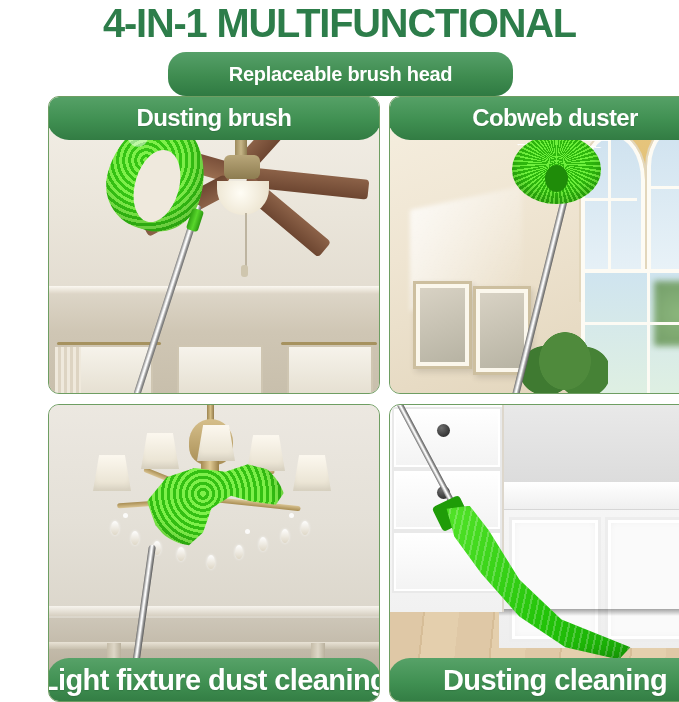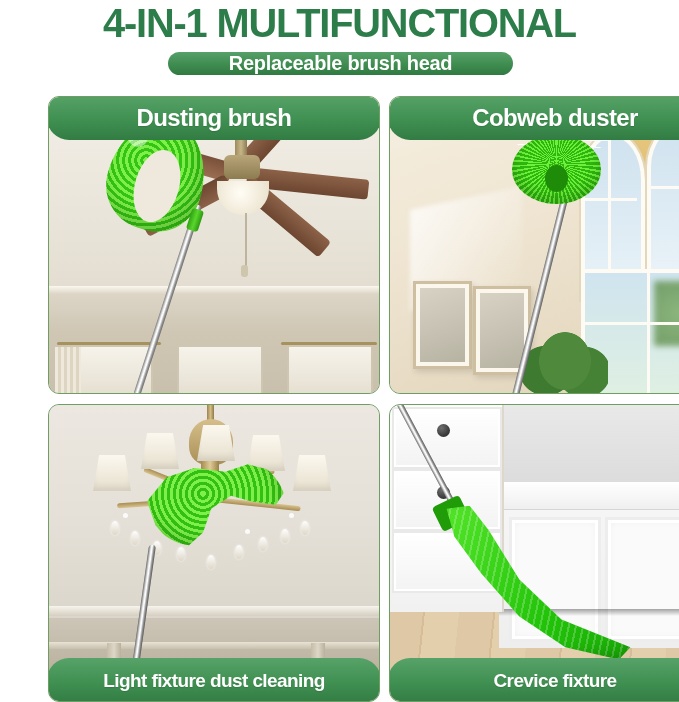--- a/index.html
+++ b/index.html
@@ -11,21 +11,21 @@
 
   
   .title{
     position:absolute;left:0;top:-2px;width:679px;height:50px;
     display:flex;align-items:center;justify-content:center;
     font-size:41px;font-weight:bold;letter-spacing:-1.2px;
     color:#2d7d4a;white-space:nowrap;
     transform:scaleX(0.97);
   }
   .pill{
-    position:absolute;left:168px;top:52px;width:345px;height:23px;
+    position:absolute;left:168px;top:52px;width:345px;height:44px;
     border-radius:18px;
     background:linear-gradient(180deg,#56a069 0%,#3f8c50 55%,#2f7a42 100%);
     display:flex;align-items:center;justify-content:center;
   }
   .pill-label{
     color:#ffffff;font-size:20px;font-weight:bold;letter-spacing:-0.3px;
     white-space:nowrap;
   }
 
   
@@ -47,21 +47,21 @@
     position:absolute;left:-2px;width:334px;height:45px;z-index:9;
     background:linear-gradient(180deg,#57a268 0%,#409052 55%,#327c43 100%);
     display:flex;align-items:center;justify-content:center;
   }
   .banner.top{top:-2px;border-radius:11px 11px 22px 22px;}
   .banner.bottom{bottom:-2px;border-radius:22px 22px 11px 11px;}
   .banner-label{
     color:#fff;font-size:24px;font-weight:bold;letter-spacing:-0.6px;
     white-space:nowrap;text-shadow:0 1px 1px rgba(0,0,0,.12);
   }
-  .banner.bottom .banner-label{font-size:19px;}
+  .banner.bottom .banner-label{font-size:29px;}
 
   
   .p1 .ceiling{position:absolute;left:0;top:0;width:100%;height:66%;
     background:linear-gradient(180deg,#f3efe7 0%,#eae5da 60%,#e3ddd1 100%);}
   .p1 .wall{position:absolute;left:0;top:66%;width:100%;height:34%;
     background:linear-gradient(180deg,#ddd6c8 0%,#cfc6b4 40%,#c8bfac 100%);}
   .p1 .crown{position:absolute;left:0;top:64%;width:100%;height:8px;
     background:linear-gradient(180deg,#fbf8f1,#ddd5c6);}
   .p1 .win{position:absolute;bottom:0;height:46px;
     background:linear-gradient(180deg,#f6f3eb,#e6e0d2);border:2px solid #cfc6b2;border-bottom:none;}
@@ -396,18 +396,18 @@
           <div class="drawer d2"></div>
           <div class="drawer d3"></div>
           <div class="knob k1"></div>
           <div class="knob k2"></div>
         </div>
         <div class="pole4"></div>
         <div class="dust-collar"></div>
         <div class="flatduster"></div>
       </div>
       <div class="banner bottom">
-        <span class="banner-label">Crevice fixture</span>
+        <span class="banner-label">Dusting cleaning</span>
       </div>
     </div>
 
   </div>
 </div>
 
 </body></html>

